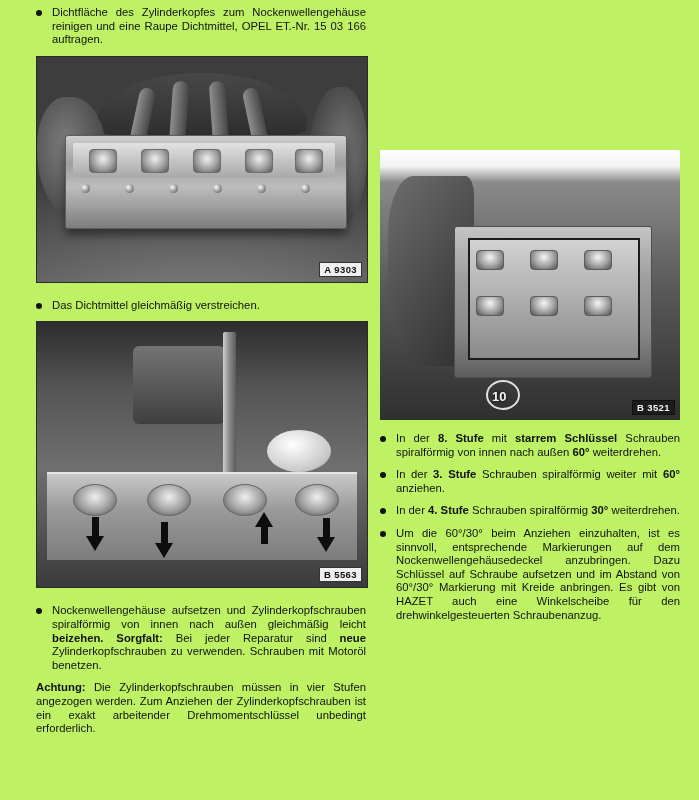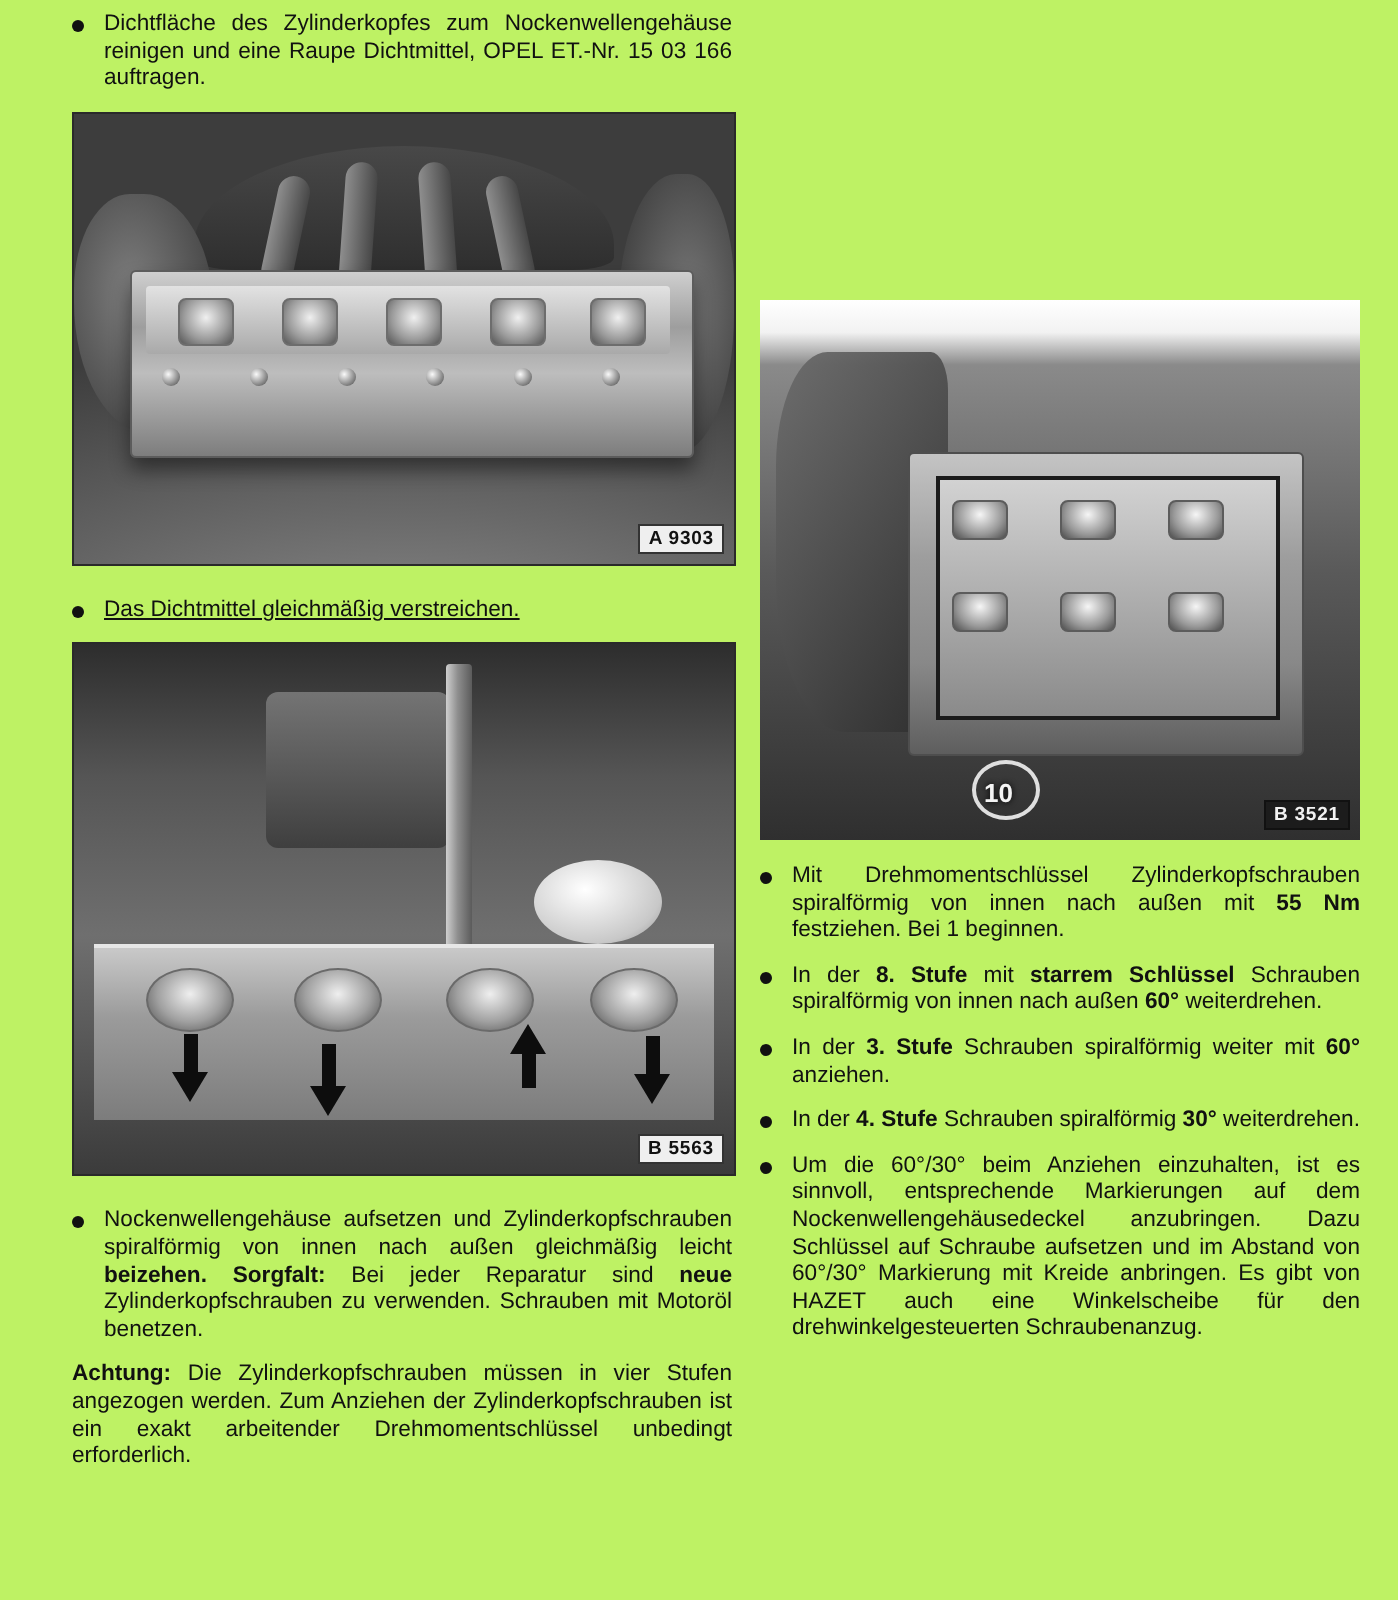--- a/index.html
+++ b/index.html
@@ -316,21 +316,21 @@
       <div class="stud" style="left:88px;"></div>
       <div class="stud" style="left:132px;"></div>
       <div class="stud" style="left:176px;"></div>
       <div class="stud" style="left:220px;"></div>
       <div class="stud" style="left:264px;"></div>
       <div class="caption-box">A 9303</div>
     </div>
 
     <div class="spacer-s"></div>
 
-    <div class="bullet-item" style="margin-top:10px;text-decoration:underline;">
+    <div class="bullet-item" style="margin-top:10px;">
       <span class="dot"></span>
       <span>Das Dichtmittel gleichmäßig verstreichen.</span>
     </div>
 
     <div class="photo" id="photo-engine-block">
       <div class="carb"></div>
       <div class="cap-white"></div>
       <div class="tool-shaft"></div>
       <div class="tool-socket"></div>
       <div class="block-deck"></div>
@@ -374,21 +374,20 @@
       <div class="cam-bearing" style="left:150px;top:146px;"></div>
       <div class="cam-bearing" style="left:204px;top:146px;"></div>
       <div class="marker-ring"></div>
       <div class="marker-10">10</div>
       <div class="caption-box plain">B 3521</div>
     </div>
 
     <div style="height:12px;"></div>
 
     <div id="right-bullets">
-        <div class="bullet-item"><span class="dot"></span><span><span>Mit Drehmomentschlüssel Zylinderkopfschrauben spiralförmig von innen nach außen mit </span><span class="b">55 Nm</span><span> festziehen. Bei 1 beginnen.</span></span></div>
         <div class="bullet-item"><span class="dot"></span><span><span>In der </span><span class="b">8. Stufe</span><span> mit </span><span class="b">starrem Schlüssel</span><span> Schrauben spiralförmig von innen nach außen </span><span class="b">60°</span><span> weiterdrehen.</span></span></div>
         <div class="bullet-item"><span class="dot"></span><span><span>In der </span><span class="b">3. Stufe</span><span> Schrauben spiralförmig weiter mit </span><span class="b">60°</span><span> anziehen.</span></span></div>
         <div class="bullet-item"><span class="dot"></span><span><span>In der </span><span class="b">4. Stufe</span><span> Schrauben spiralförmig </span><span class="b">30°</span><span> weiterdrehen.</span></span></div>
         <div class="bullet-item"><span class="dot"></span><span><span>Um die 60°/30° beim Anziehen einzuhalten, ist es sinnvoll, entsprechende Markierungen auf dem Nockenwellengehäusedeckel anzubringen. Dazu Schlüssel auf Schraube aufsetzen und im Abstand von 60°/30° Markierung mit Kreide anbringen. Es gibt von HAZET auch eine Winkelscheibe für den drehwinkelgesteuerten Schraubenanzug.</span></span></div>
       </div>
 
 
   </div>
 
 </div>

